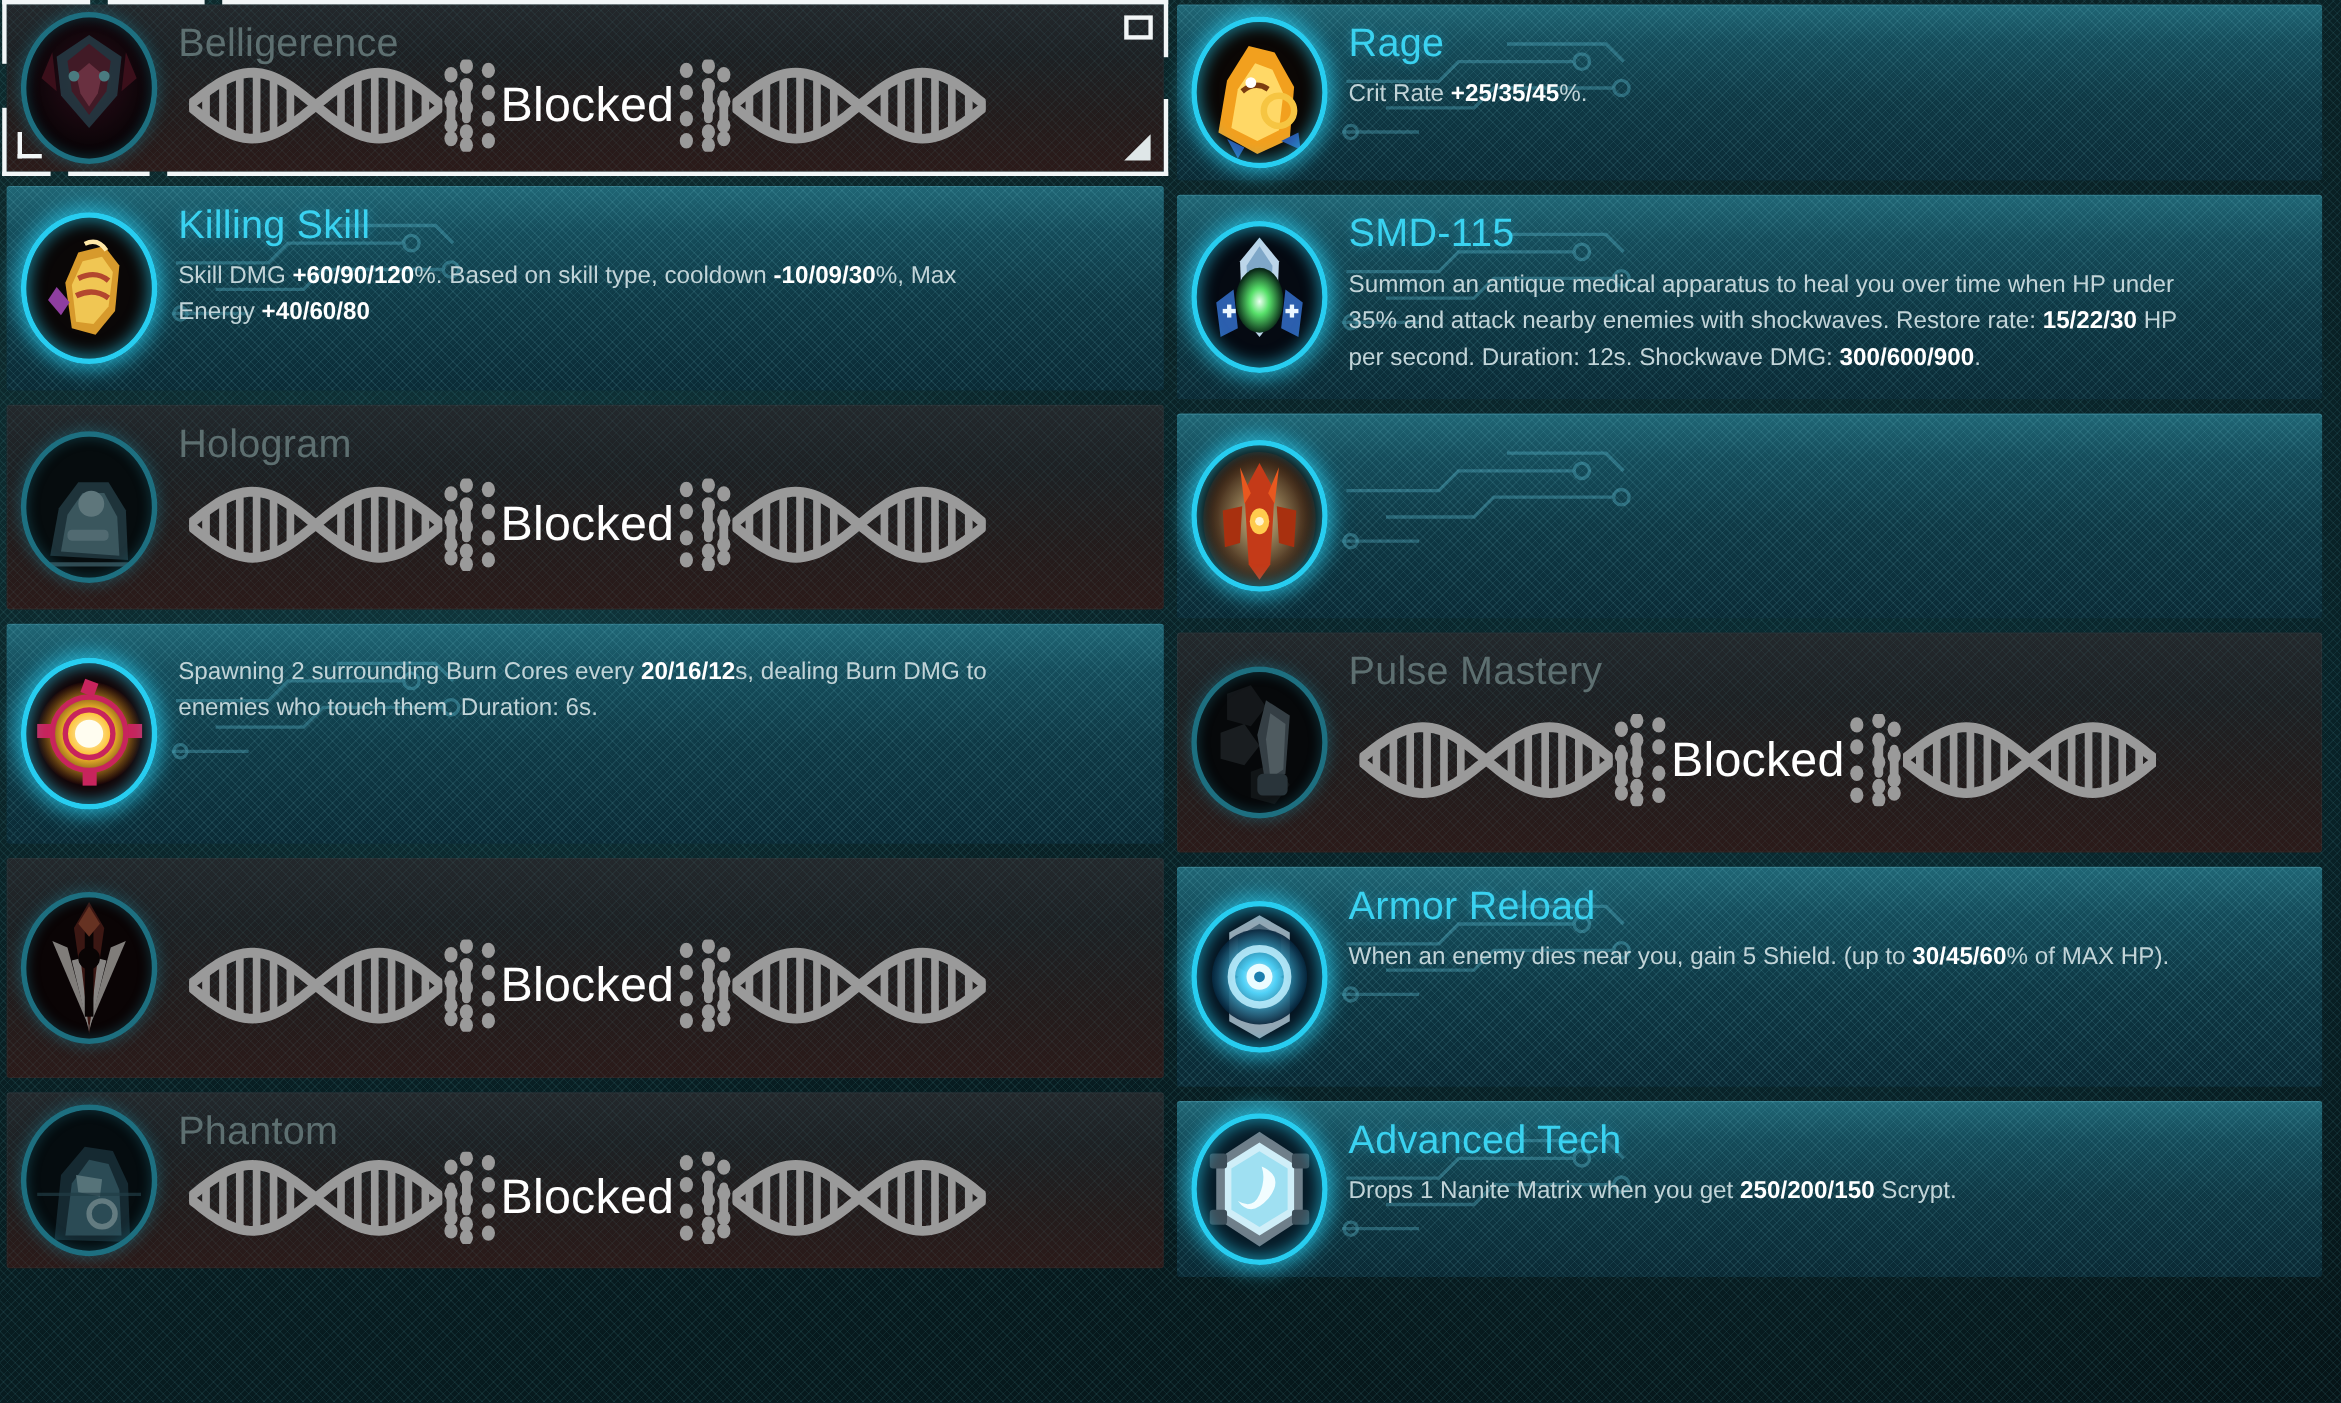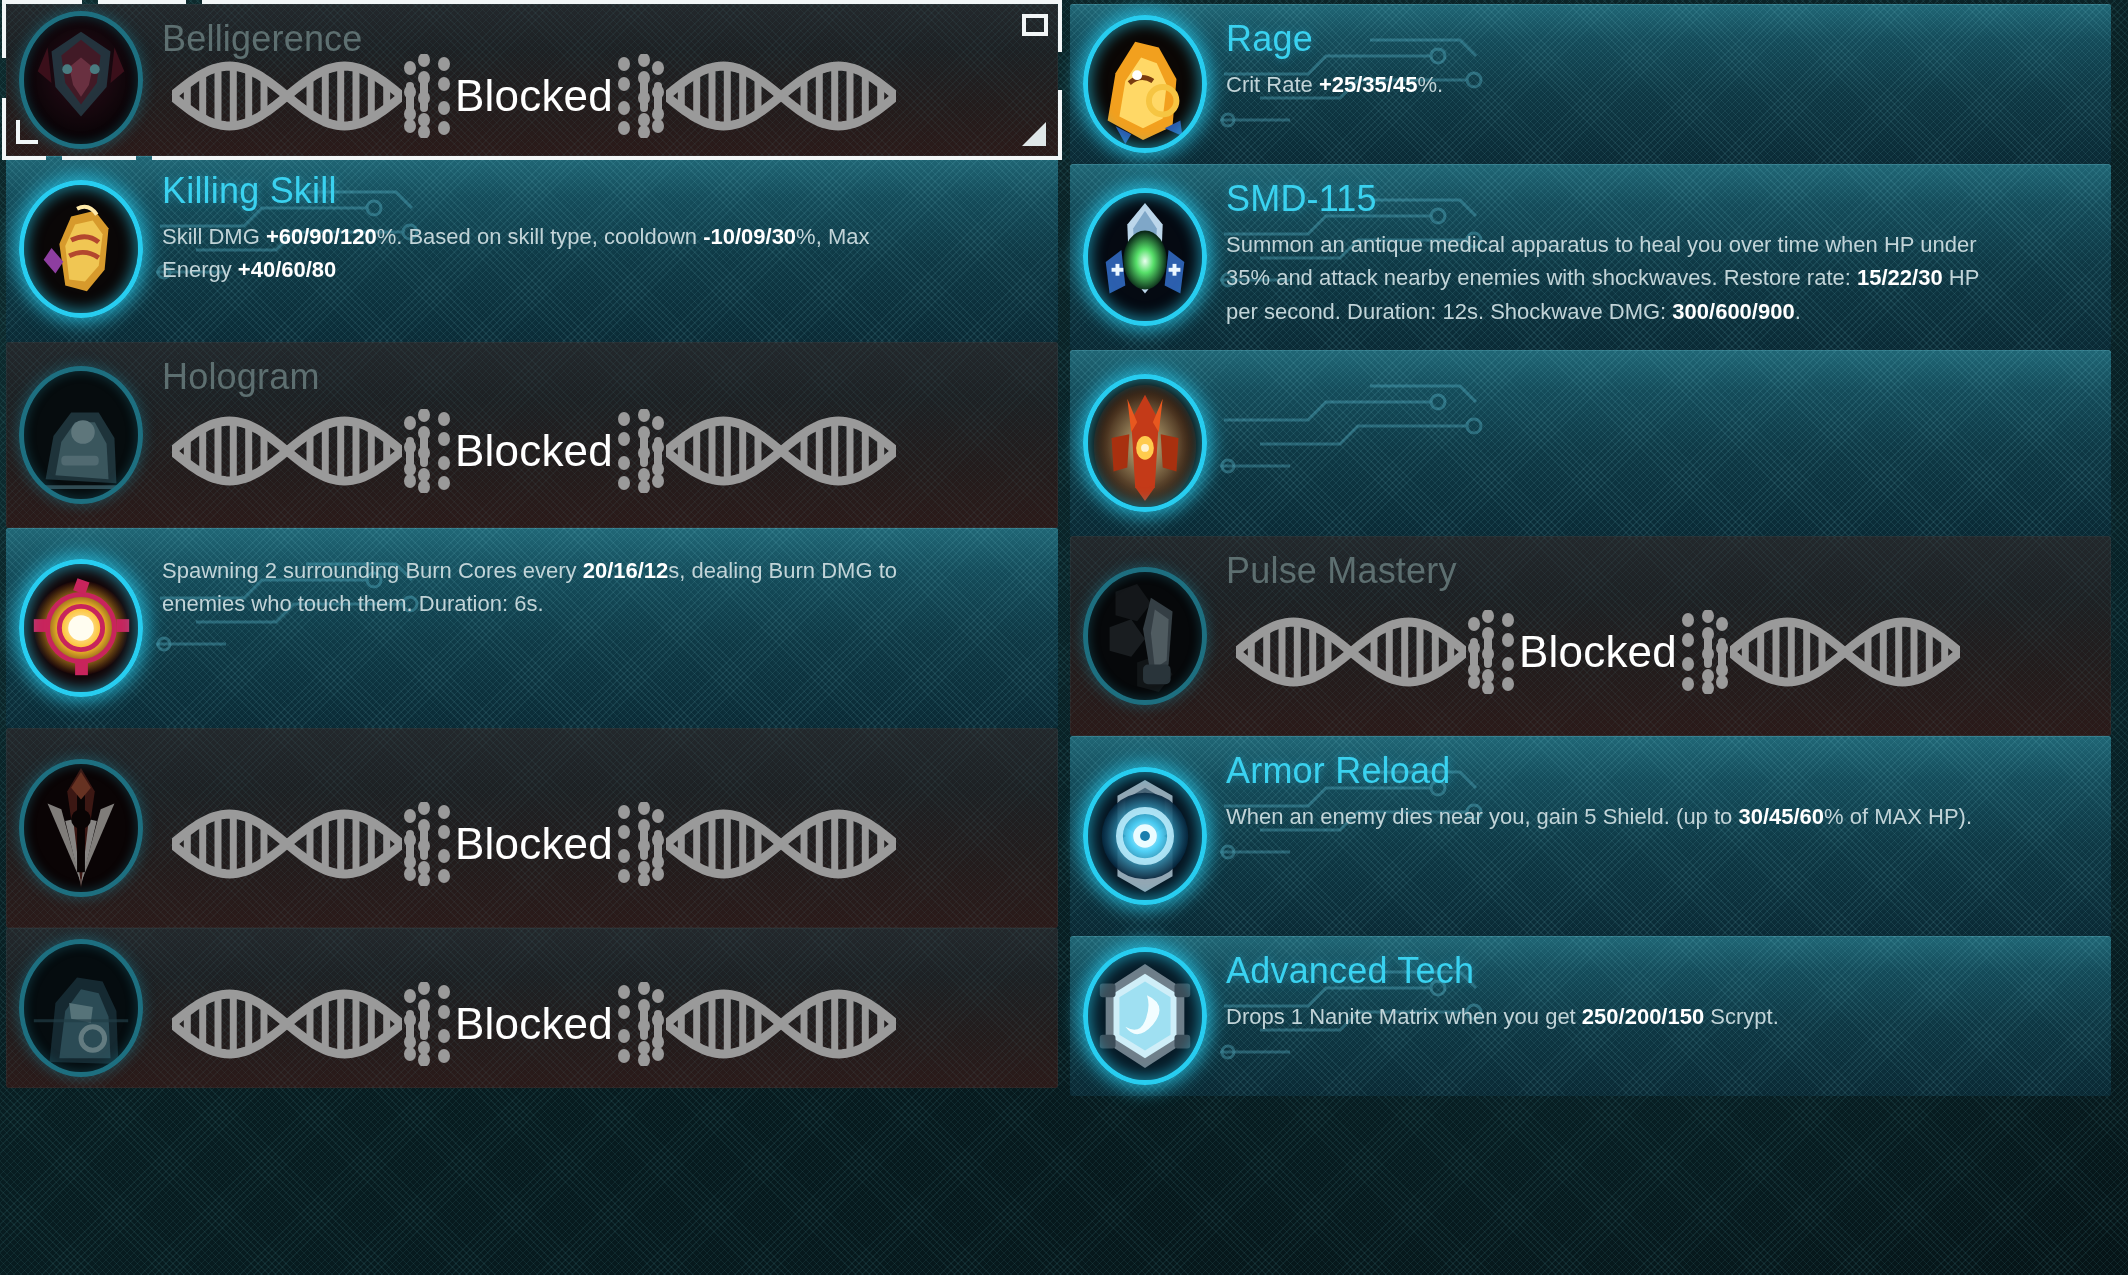--- a/index.html
+++ b/index.html
@@ -39,21 +39,21 @@
   #board {
     position: absolute;
     inset: 0;
     display: flex;
     padding: 4px 0 4px 0;
   }
   .column {
     width: 50%;
     display: flex;
     flex-direction: column;
-    gap: 0;
+    gap: 13px;
     padding: 0 8px;
   }
   .col-left  { padding-left: 6px;  padding-right: 6px; }
   .col-right { padding-left: 6px;  padding-right: 17px; }
 
   
   .card {
     position: relative;
     flex: 0 0 auto;
     display: flex;
@@ -634,20 +634,24 @@
           <svg viewBox="0 0 120 134" width="118" height="132">
               <rect width="120" height="134" fill="#05161d"></rect>
       <path d="M28 122 L34 62 L56 36 L82 40 L96 70 L98 124Z" fill="#1d4d60"></path>
       <path d="M38 118 L44 70 L60 48 L78 52 L88 76 L90 118Z" fill="#3e8ca4"></path>
       <path d="M48 62 L72 66 L70 82 L50 78Z" fill="#8fd4e4"></path>
       <circle cx="72" cy="98" r="12" fill="none" stroke="#a8e2ef" stroke-width="5"></circle>
       <path d="M12 80 h96" stroke="#2e7186" stroke-width="3" opacity=".7"></path>
             </svg>
         </div>
       </div>
+      <div class="body">
+        <div class="title">Phantom</div>
+
+      </div>
         <div class="blocked-row">
           <svg class="dna" width="230" height="84" viewBox="0 0 230 84" style="">
     <line x1="15.3" y1="29.8" x2="15.3" y2="54.2" stroke="#9a9a9a" stroke-width="7" stroke-linecap="round"></line>
             <line x1="30.7" y1="19.7" x2="30.7" y2="64.3" stroke="#9a9a9a" stroke-width="7" stroke-linecap="round"></line>
             <line x1="46.0" y1="13.5" x2="46.0" y2="70.5" stroke="#9a9a9a" stroke-width="7" stroke-linecap="round"></line>
             <line x1="61.3" y1="12.2" x2="61.3" y2="71.8" stroke="#9a9a9a" stroke-width="7" stroke-linecap="round"></line>
             <line x1="76.7" y1="16.0" x2="76.7" y2="68.0" stroke="#9a9a9a" stroke-width="7" stroke-linecap="round"></line>
             <line x1="92.0" y1="24.4" x2="92.0" y2="59.6" stroke="#9a9a9a" stroke-width="7" stroke-linecap="round"></line>
             <line x1="138.0" y1="59.6" x2="138.0" y2="24.4" stroke="#9a9a9a" stroke-width="7" stroke-linecap="round"></line>
             <line x1="153.3" y1="68.0" x2="153.3" y2="16.0" stroke="#9a9a9a" stroke-width="7" stroke-linecap="round"></line>

